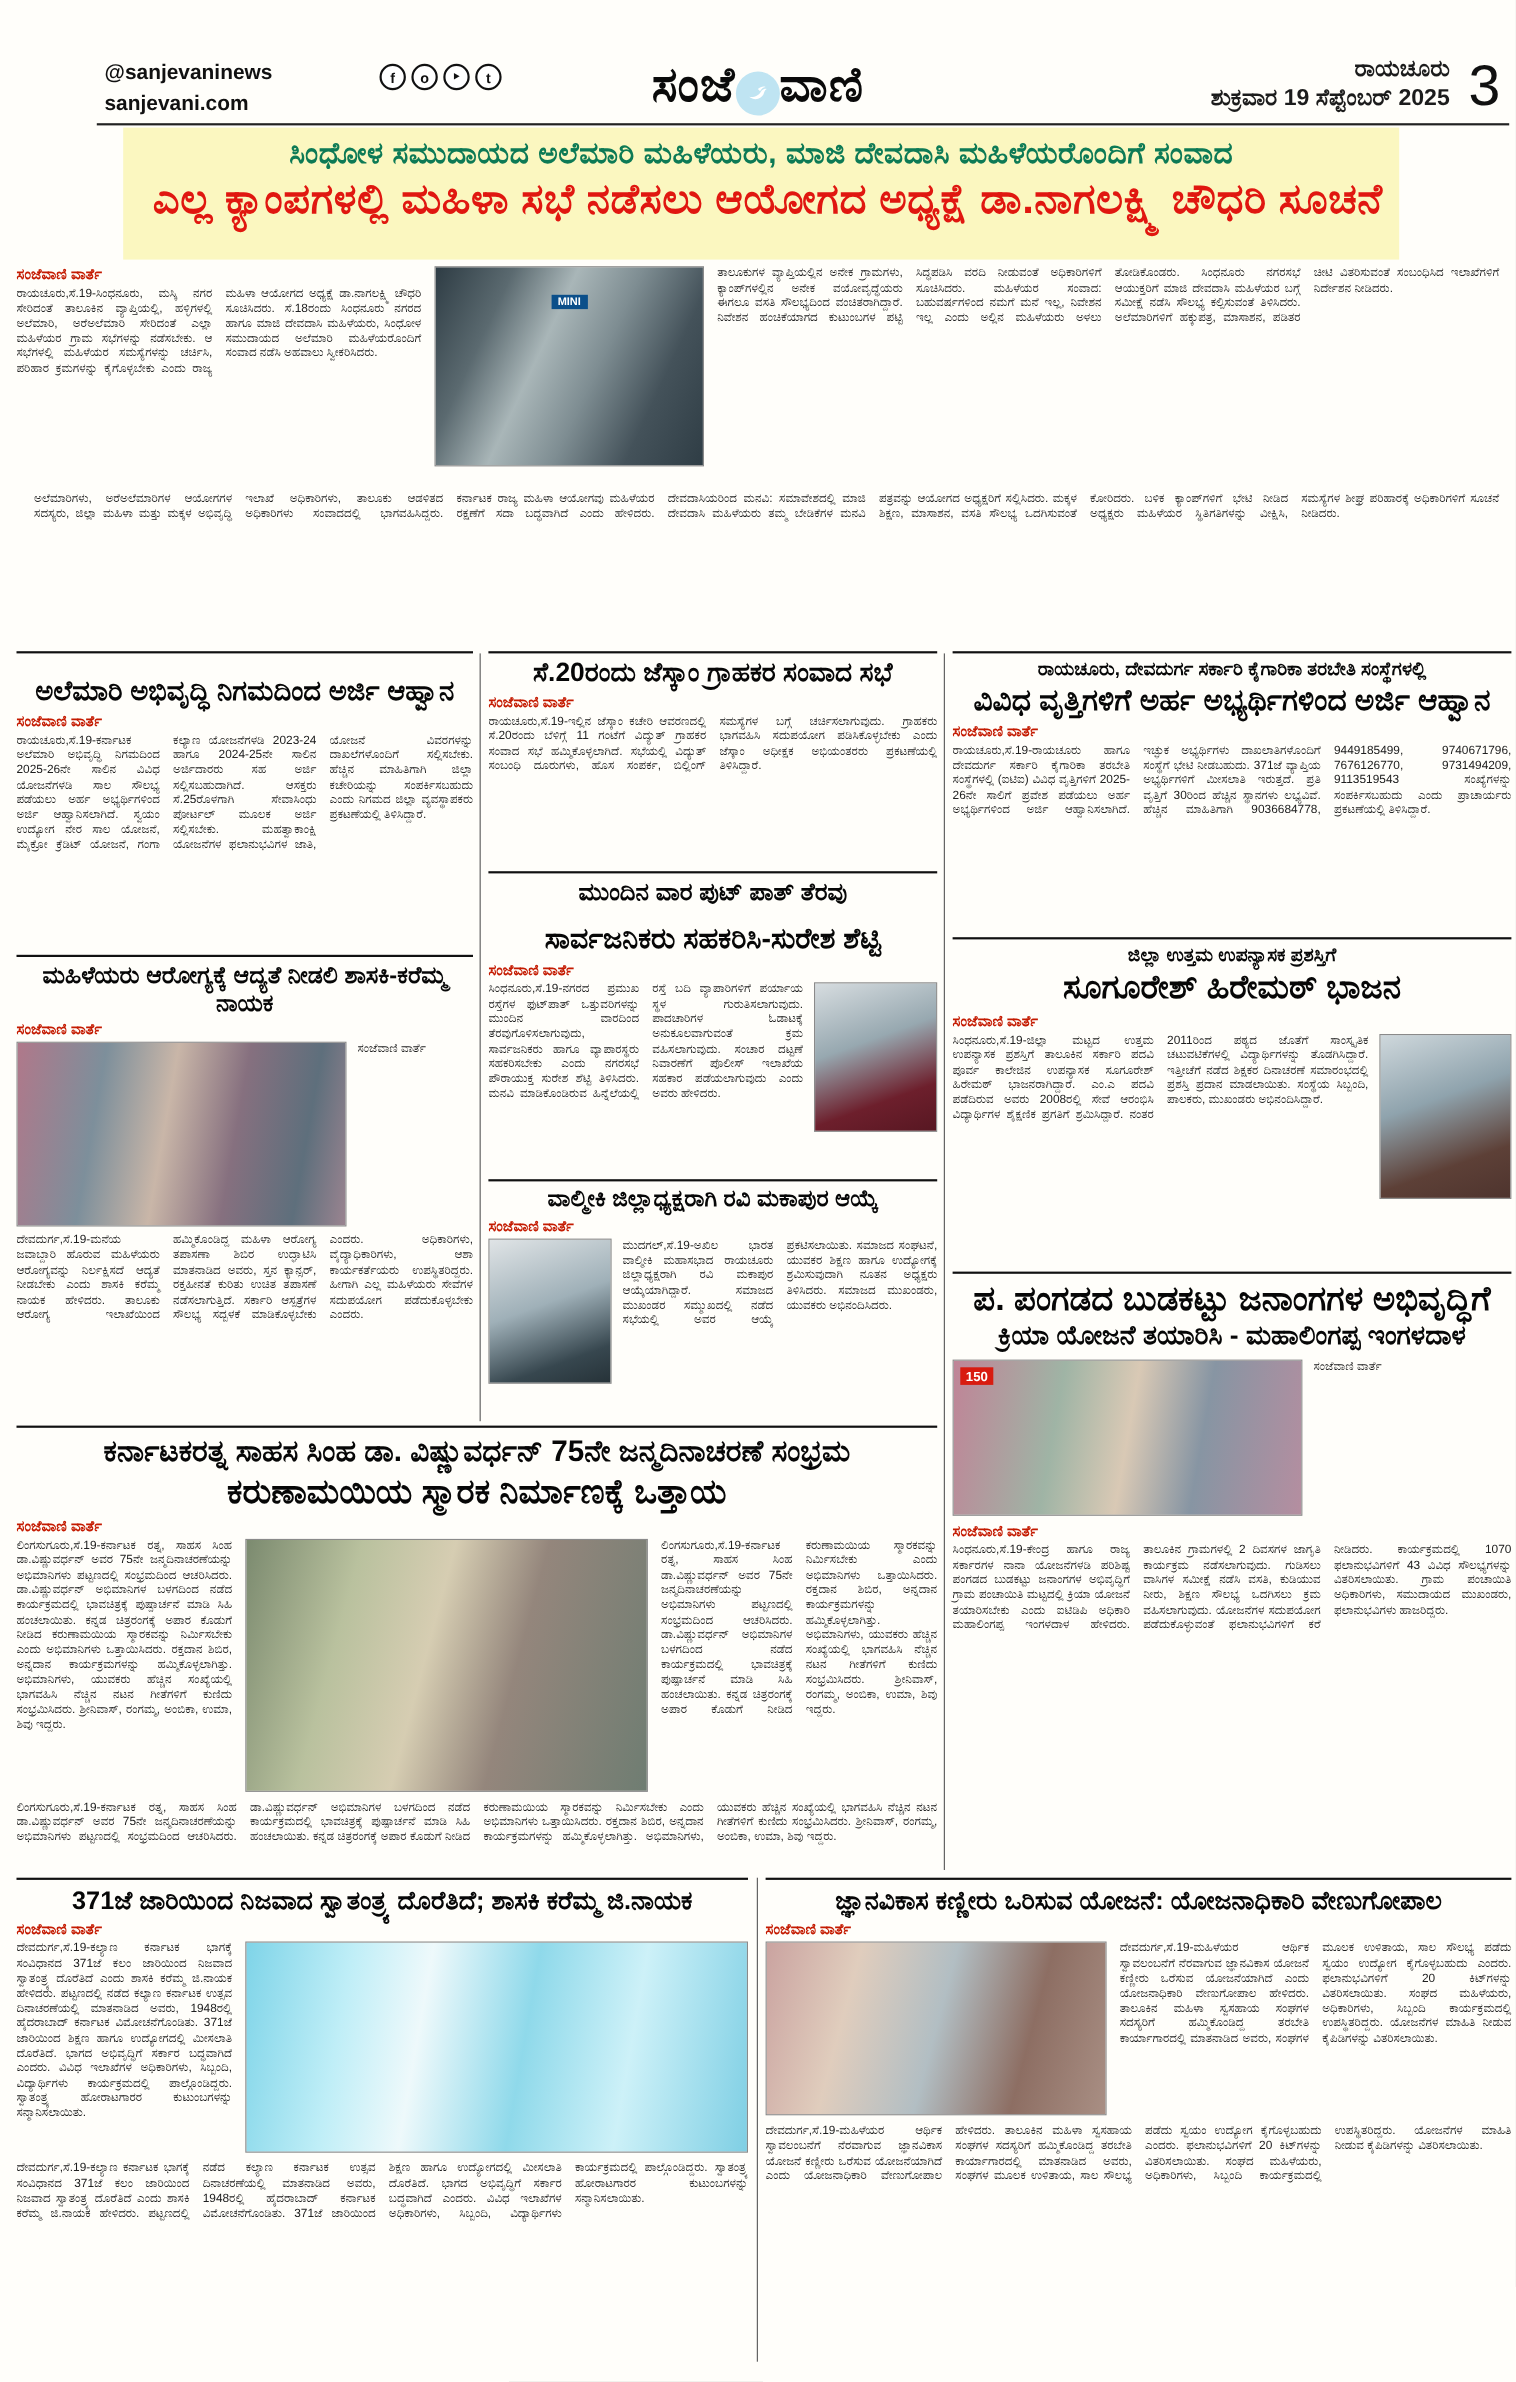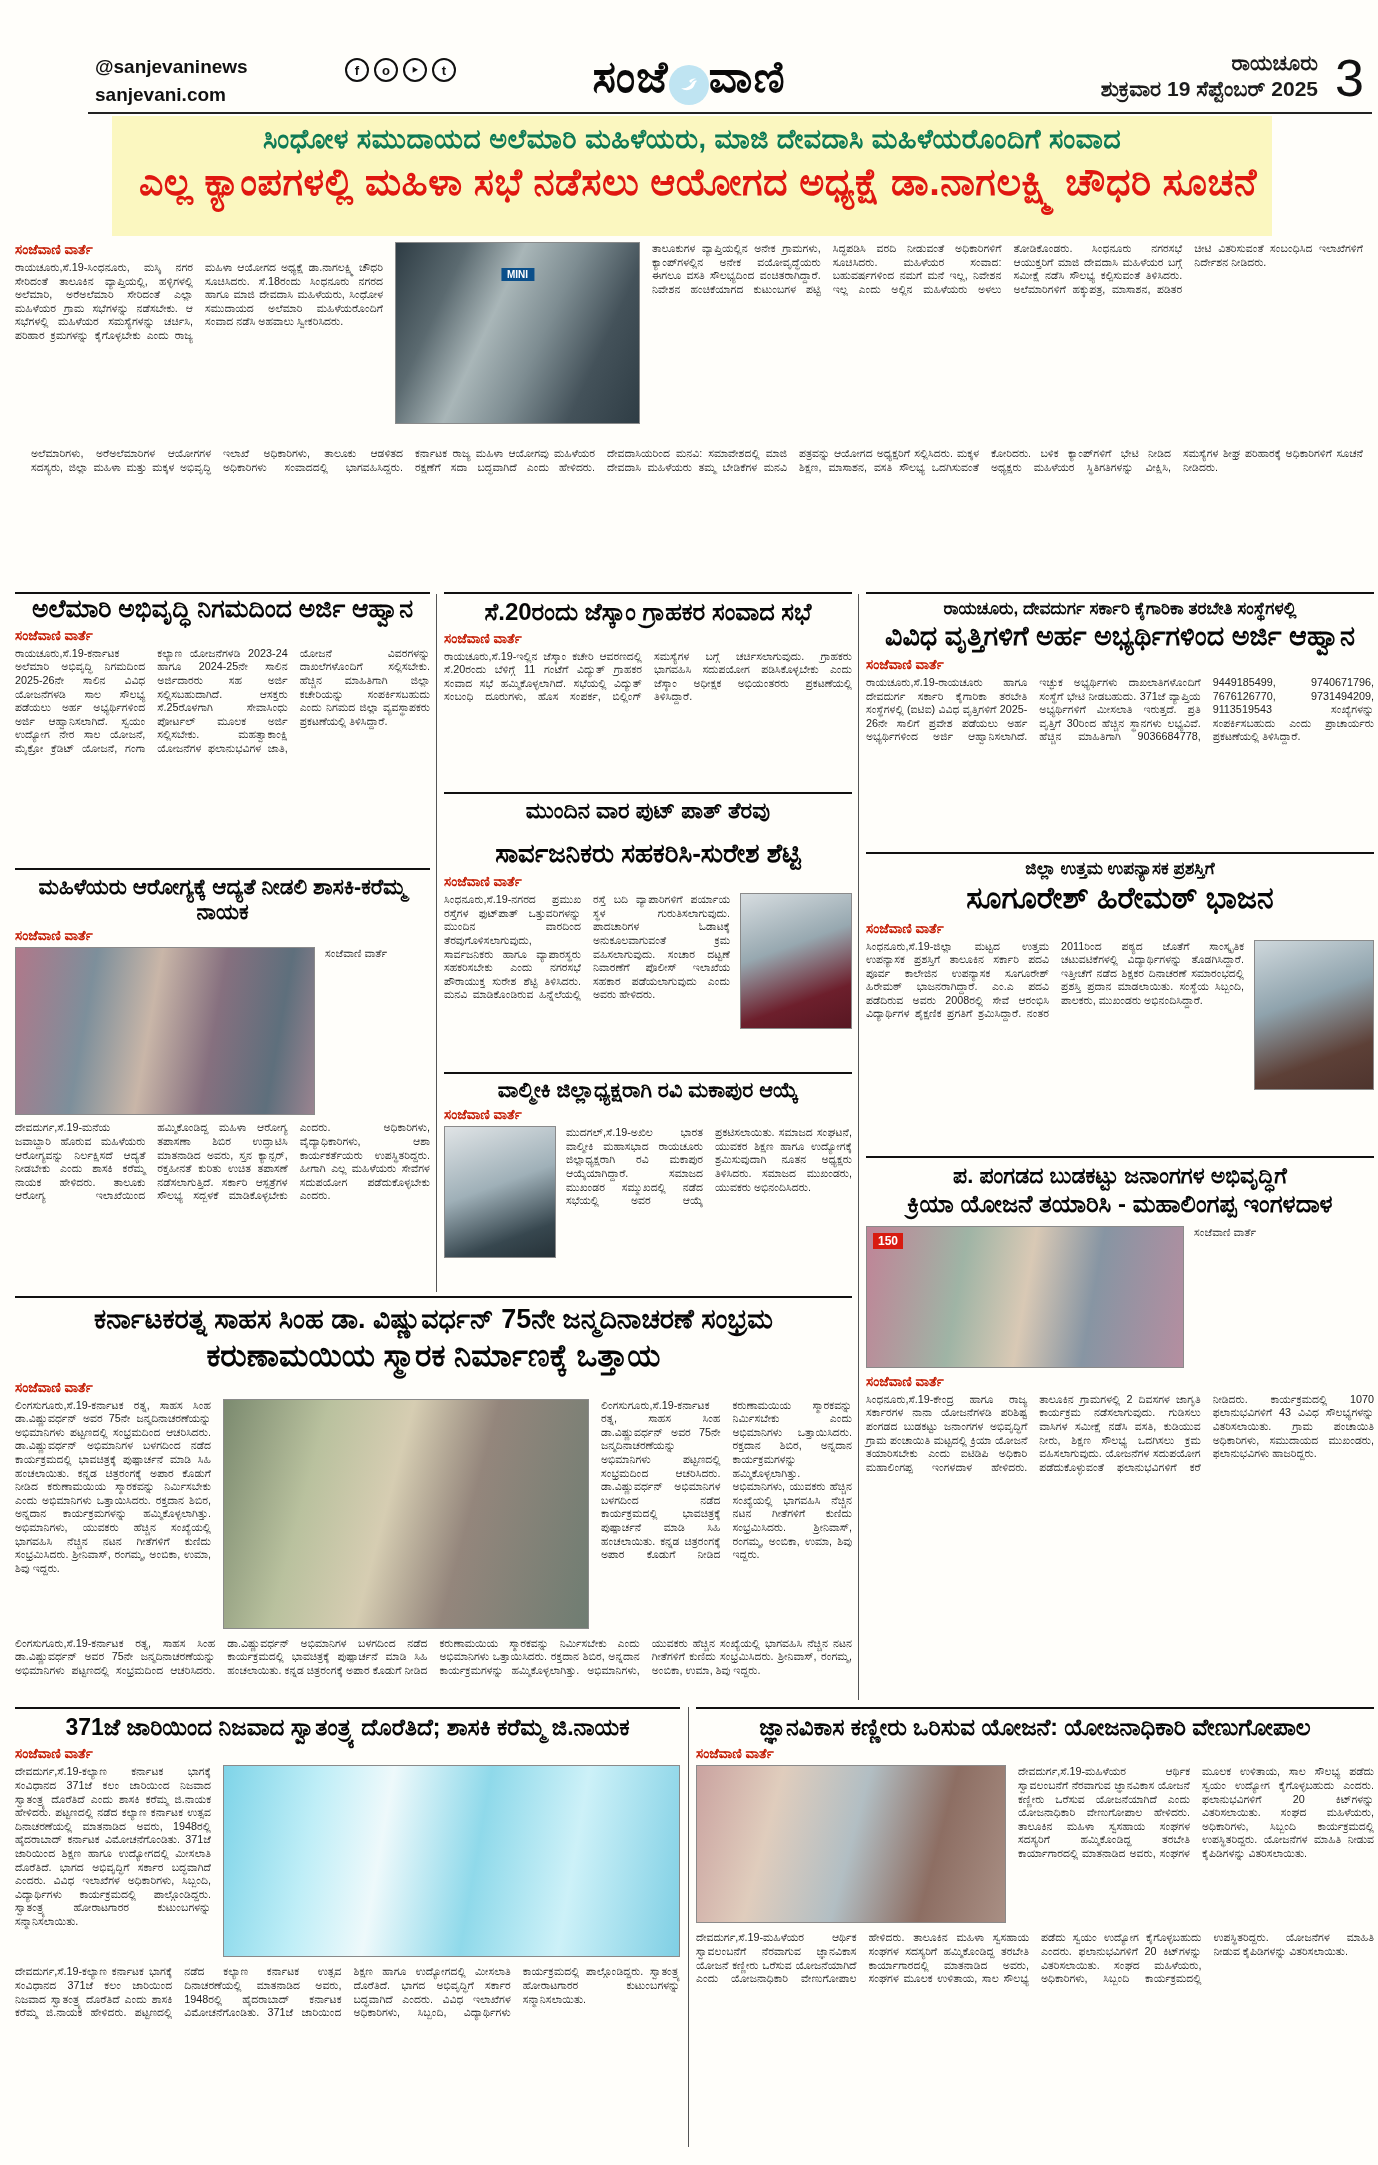--- a/index.html
+++ b/index.html
@@ -106,21 +106,21 @@
         <div class="body-txt cols-4" style="height:196px;">ತಾಲೂಕುಗಳ ವ್ಯಾಪ್ತಿಯಲ್ಲಿನ ಅನೇಕ ಗ್ರಾಮಗಳು, ಕ್ಯಾಂಪ್‌ಗಳಲ್ಲಿನ ಅನೇಕ ವಯೋವೃದ್ಧೆಯರು ಈಗಲೂ ವಸತಿ ಸೌಲಭ್ಯದಿಂದ ವಂಚಿತರಾಗಿದ್ದಾರೆ. ನಿವೇಶನ ಹಂಚಿಕೆಯಾಗದ ಕುಟುಂಬಗಳ ಪಟ್ಟಿ ಸಿದ್ಧಪಡಿಸಿ ವರದಿ ನೀಡುವಂತೆ ಅಧಿಕಾರಿಗಳಿಗೆ ಸೂಚಿಸಿದರು. ಮಹಿಳೆಯರ ಸಂವಾದ: ಬಹುವರ್ಷಗಳಿಂದ ನಮಗೆ ಮನೆ ಇಲ್ಲ, ನಿವೇಶನ ಇಲ್ಲ ಎಂದು ಅಲ್ಲಿನ ಮಹಿಳೆಯರು ಅಳಲು ತೋಡಿಕೊಂಡರು. ಸಿಂಧನೂರು ನಗರಸಭೆ ಆಯುಕ್ತರಿಗೆ ಮಾಜಿ ದೇವದಾಸಿ ಮಹಿಳೆಯರ ಬಗ್ಗೆ ಸಮೀಕ್ಷೆ ನಡೆಸಿ ಸೌಲಭ್ಯ ಕಲ್ಪಿಸುವಂತೆ ತಿಳಿಸಿದರು. ಅಲೆಮಾರಿಗಳಿಗೆ ಹಕ್ಕುಪತ್ರ, ಮಾಸಾಶನ, ಪಡಿತರ ಚೀಟಿ ವಿತರಿಸುವಂತೆ ಸಂಬಂಧಿಸಿದ ಇಲಾಖೆಗಳಿಗೆ ನಿರ್ದೇಶನ ನೀಡಿದರು.</div>
       </div>
     </div>
     <div class="body-txt cols-7" style="margin-top:8px; height:142px;">ಅಲೆಮಾರಿಗಳು, ಅರೆಅಲೆಮಾರಿಗಳ ಆಯೋಗಗಳ ಸದಸ್ಯರು, ಜಿಲ್ಲಾ ಮಹಿಳಾ ಮತ್ತು ಮಕ್ಕಳ ಅಭಿವೃದ್ಧಿ ಇಲಾಖೆ ಅಧಿಕಾರಿಗಳು, ತಾಲೂಕು ಆಡಳಿತದ ಅಧಿಕಾರಿಗಳು ಸಂವಾದದಲ್ಲಿ ಭಾಗವಹಿಸಿದ್ದರು. ಕರ್ನಾಟಕ ರಾಜ್ಯ ಮಹಿಳಾ ಆಯೋಗವು ಮಹಿಳೆಯರ ರಕ್ಷಣೆಗೆ ಸದಾ ಬದ್ಧವಾಗಿದೆ ಎಂದು ಹೇಳಿದರು. ದೇವದಾಸಿಯರಿಂದ ಮನವಿ: ಸಮಾವೇಶದಲ್ಲಿ ಮಾಜಿ ದೇವದಾಸಿ ಮಹಿಳೆಯರು ತಮ್ಮ ಬೇಡಿಕೆಗಳ ಮನವಿ ಪತ್ರವನ್ನು ಆಯೋಗದ ಅಧ್ಯಕ್ಷರಿಗೆ ಸಲ್ಲಿಸಿದರು. ಮಕ್ಕಳ ಶಿಕ್ಷಣ, ಮಾಸಾಶನ, ವಸತಿ ಸೌಲಭ್ಯ ಒದಗಿಸುವಂತೆ ಕೋರಿದರು. ಬಳಿಕ ಕ್ಯಾಂಪ್‌ಗಳಿಗೆ ಭೇಟಿ ನೀಡಿದ ಅಧ್ಯಕ್ಷರು ಮಹಿಳೆಯರ ಸ್ಥಿತಿಗತಿಗಳನ್ನು ವೀಕ್ಷಿಸಿ, ಸಮಸ್ಯೆಗಳ ಶೀಘ್ರ ಪರಿಹಾರಕ್ಕೆ ಅಧಿಕಾರಿಗಳಿಗೆ ಸೂಚನೆ ನೀಡಿದರು.</div>
   </div>
 
   <div class="v-rule" style="left:436px; top:594px; height:698px;"></div>
   <div class="v-rule" style="left:858px; top:594px; height:1106px;"></div>
   <div class="v-rule" style="left:688px; top:1707px; height:440px;"></div>
 
-  <div class="sec sec-rule" style="left:15px; top:592px; width:415px; height:272px; padding-top:0;">
+  <div class="sec sec-rule" style="left:15px; top:592px; width:415px; height:272px; padding-top:20px;">
     <div class="h-black" style="font-size:25px;">ಅಲೆಮಾರಿ ಅಭಿವೃದ್ಧಿ ನಿಗಮದಿಂದ ಅರ್ಜಿ ಆಹ್ವಾನ</div>
     <div class="byline" style="margin-top:5px;">ಸಂಜೆವಾಣಿ ವಾರ್ತೆ</div>
     <div class="body-txt cols-3" style="height:208px;">ರಾಯಚೂರು,ಸೆ.19-ಕರ್ನಾಟಕ ಅಲೆಮಾರಿ ಅಭಿವೃದ್ಧಿ ನಿಗಮದಿಂದ 2025-26ನೇ ಸಾಲಿನ ವಿವಿಧ ಯೋಜನೆಗಳಡಿ ಸಾಲ ಸೌಲಭ್ಯ ಪಡೆಯಲು ಅರ್ಹ ಅಭ್ಯರ್ಥಿಗಳಿಂದ ಅರ್ಜಿ ಆಹ್ವಾನಿಸಲಾಗಿದೆ. ಸ್ವಯಂ ಉದ್ಯೋಗ ನೇರ ಸಾಲ ಯೋಜನೆ, ಮೈಕ್ರೋ ಕ್ರೆಡಿಟ್ ಯೋಜನೆ, ಗಂಗಾ ಕಲ್ಯಾಣ ಯೋಜನೆಗಳಡಿ 2023-24 ಹಾಗೂ 2024-25ನೇ ಸಾಲಿನ ಅರ್ಜಿದಾರರು ಸಹ ಅರ್ಜಿ ಸಲ್ಲಿಸಬಹುದಾಗಿದೆ. ಆಸಕ್ತರು ಸೆ.25ರೊಳಗಾಗಿ ಸೇವಾಸಿಂಧು ಪೋರ್ಟಲ್ ಮೂಲಕ ಅರ್ಜಿ ಸಲ್ಲಿಸಬೇಕು. ಮಹತ್ವಾಕಾಂಕ್ಷಿ ಯೋಜನೆಗಳ ಫಲಾನುಭವಿಗಳ ಜಾತಿ, ಯೋಜನೆ ವಿವರಗಳನ್ನು ದಾಖಲೆಗಳೊಂದಿಗೆ ಸಲ್ಲಿಸಬೇಕು. ಹೆಚ್ಚಿನ ಮಾಹಿತಿಗಾಗಿ ಜಿಲ್ಲಾ ಕಚೇರಿಯನ್ನು ಸಂಪರ್ಕಿಸಬಹುದು ಎಂದು ನಿಗಮದ ಜಿಲ್ಲಾ ವ್ಯವಸ್ಥಾಪಕರು ಪ್ರಕಟಣೆಯಲ್ಲಿ ತಿಳಿಸಿದ್ದಾರೆ.</div>
   </div>
 
   <div class="sec sec-rule" style="left:15px; top:868px; width:415px; height:420px; padding-top:5px;">
     <div class="h-black" style="font-size:21.5px;">ಮಹಿಳೆಯರು ಆರೋಗ್ಯಕ್ಕೆ ಆದ್ಯತೆ ನೀಡಲಿ ಶಾಸಕಿ-ಕರೆಮ್ಮ ನಾಯಕ</div>
     <div class="byline" style="margin-top:4px;">ಸಂಜೆವಾಣಿ ವಾರ್ತೆ</div>
     <div style="display:flex; gap:10px;">
       <div class="photo ph-crowd" style="width:300px; height:168px; flex:none;"></div>
@@ -165,21 +165,21 @@
     <div class="kicker-sm" style="font-size:17px;">ಜಿಲ್ಲಾ ಉತ್ತಮ ಉಪನ್ಯಾಸಕ ಪ್ರಶಸ್ತಿಗೆ</div>
     <div class="h-black" style="font-size:30px; margin-top:2px;">ಸೂಗೂರೇಶ್ ಹಿರೇಮಠ್ ಭಾಜನ</div>
     <div class="byline" style="margin-top:5px;">ಸಂಜೆವಾಣಿ ವಾರ್ತೆ</div>
     <div style="display:flex; gap:10px;">
       <div class="body-txt cols-2" style="flex:1; height:196px;">ಸಿಂಧನೂರು,ಸೆ.19-ಜಿಲ್ಲಾ ಮಟ್ಟದ ಉತ್ತಮ ಉಪನ್ಯಾಸಕ ಪ್ರಶಸ್ತಿಗೆ ತಾಲೂಕಿನ ಸರ್ಕಾರಿ ಪದವಿ ಪೂರ್ವ ಕಾಲೇಜಿನ ಉಪನ್ಯಾಸಕ ಸೂಗೂರೇಶ್ ಹಿರೇಮಠ್ ಭಾಜನರಾಗಿದ್ದಾರೆ. ಎಂ.ಎ ಪದವಿ ಪಡೆದಿರುವ ಅವರು 2008ರಲ್ಲಿ ಸೇವೆ ಆರಂಭಿಸಿ ವಿದ್ಯಾರ್ಥಿಗಳ ಶೈಕ್ಷಣಿಕ ಪ್ರಗತಿಗೆ ಶ್ರಮಿಸಿದ್ದಾರೆ. ನಂತರ 2011ರಿಂದ ಪಠ್ಯದ ಜೊತೆಗೆ ಸಾಂಸ್ಕೃತಿಕ ಚಟುವಟಿಕೆಗಳಲ್ಲಿ ವಿದ್ಯಾರ್ಥಿಗಳನ್ನು ತೊಡಗಿಸಿದ್ದಾರೆ. ಇತ್ತೀಚೆಗೆ ನಡೆದ ಶಿಕ್ಷಕರ ದಿನಾಚರಣೆ ಸಮಾರಂಭದಲ್ಲಿ ಪ್ರಶಸ್ತಿ ಪ್ರದಾನ ಮಾಡಲಾಯಿತು. ಸಂಸ್ಥೆಯ ಸಿಬ್ಬಂದಿ, ಪಾಲಕರು, ಮುಖಂಡರು ಅಭಿನಂದಿಸಿದ್ದಾರೆ.</div>
       <div class="photo ph-port1" style="width:120px; height:150px; flex:none;"></div>
     </div>
   </div>
 
   <div class="sec sec-rule" style="left:866px; top:1156px; width:508px; height:544px; padding-top:5px;">
-    <div class="h-black" style="font-size:22px;">ಪ. ಪಂಗಡದ ಬುಡಕಟ್ಟು ಜನಾಂಗಗಳ ಅಭಿವೃದ್ಧಿಗೆ</div>
+    <div class="h-black" style="font-size:31px;">ಪ. ಪಂಗಡದ ಬುಡಕಟ್ಟು ಜನಾಂಗಗಳ ಅಭಿವೃದ್ಧಿಗೆ</div>
     <div class="h-black" style="font-size:24px; margin-top:2px;">ಕ್ರಿಯಾ ಯೋಜನೆ ತಯಾರಿಸಿ - ಮಹಾಲಿಂಗಪ್ಪ ಇಂಗಳದಾಳ</div>
     <div style="display:flex; gap:10px; margin-top:8px;">
       <div class="photo ph-banner" style="width:318px; height:142px; flex:none;">
         <span class="ph-badge">150</span>
       </div>
       <div class="body-txt" style="flex:1; height:142px; overflow:hidden;">ಸಂಜೆವಾಣಿ ವಾರ್ತೆ</div>
     </div>
     <div class="byline" style="margin-top:6px;">ಸಂಜೆವಾಣಿ ವಾರ್ತೆ</div>
     <div class="body-txt cols-3" style="height:300px;">ಸಿಂಧನೂರು,ಸೆ.19-ಕೇಂದ್ರ ಹಾಗೂ ರಾಜ್ಯ ಸರ್ಕಾರಗಳ ನಾನಾ ಯೋಜನೆಗಳಡಿ ಪರಿಶಿಷ್ಟ ಪಂಗಡದ ಬುಡಕಟ್ಟು ಜನಾಂಗಗಳ ಅಭಿವೃದ್ಧಿಗೆ ಗ್ರಾಮ ಪಂಚಾಯಿತಿ ಮಟ್ಟದಲ್ಲಿ ಕ್ರಿಯಾ ಯೋಜನೆ ತಯಾರಿಸಬೇಕು ಎಂದು ಐಟಿಡಿಪಿ ಅಧಿಕಾರಿ ಮಹಾಲಿಂಗಪ್ಪ ಇಂಗಳದಾಳ ಹೇಳಿದರು. ತಾಲೂಕಿನ ಗ್ರಾಮಗಳಲ್ಲಿ 2 ದಿವಸಗಳ ಜಾಗೃತಿ ಕಾರ್ಯಕ್ರಮ ನಡೆಸಲಾಗುವುದು. ಗುಡಿಸಲು ವಾಸಿಗಳ ಸಮೀಕ್ಷೆ ನಡೆಸಿ ವಸತಿ, ಕುಡಿಯುವ ನೀರು, ಶಿಕ್ಷಣ ಸೌಲಭ್ಯ ಒದಗಿಸಲು ಕ್ರಮ ವಹಿಸಲಾಗುವುದು. ಯೋಜನೆಗಳ ಸದುಪಯೋಗ ಪಡೆದುಕೊಳ್ಳುವಂತೆ ಫಲಾನುಭವಿಗಳಿಗೆ ಕರೆ ನೀಡಿದರು. ಕಾರ್ಯಕ್ರಮದಲ್ಲಿ 1070 ಫಲಾನುಭವಿಗಳಿಗೆ 43 ವಿವಿಧ ಸೌಲಭ್ಯಗಳನ್ನು ವಿತರಿಸಲಾಯಿತು. ಗ್ರಾಮ ಪಂಚಾಯಿತಿ ಅಧಿಕಾರಿಗಳು, ಸಮುದಾಯದ ಮುಖಂಡರು, ಫಲಾನುಭವಿಗಳು ಹಾಜರಿದ್ದರು.</div>
   </div>

